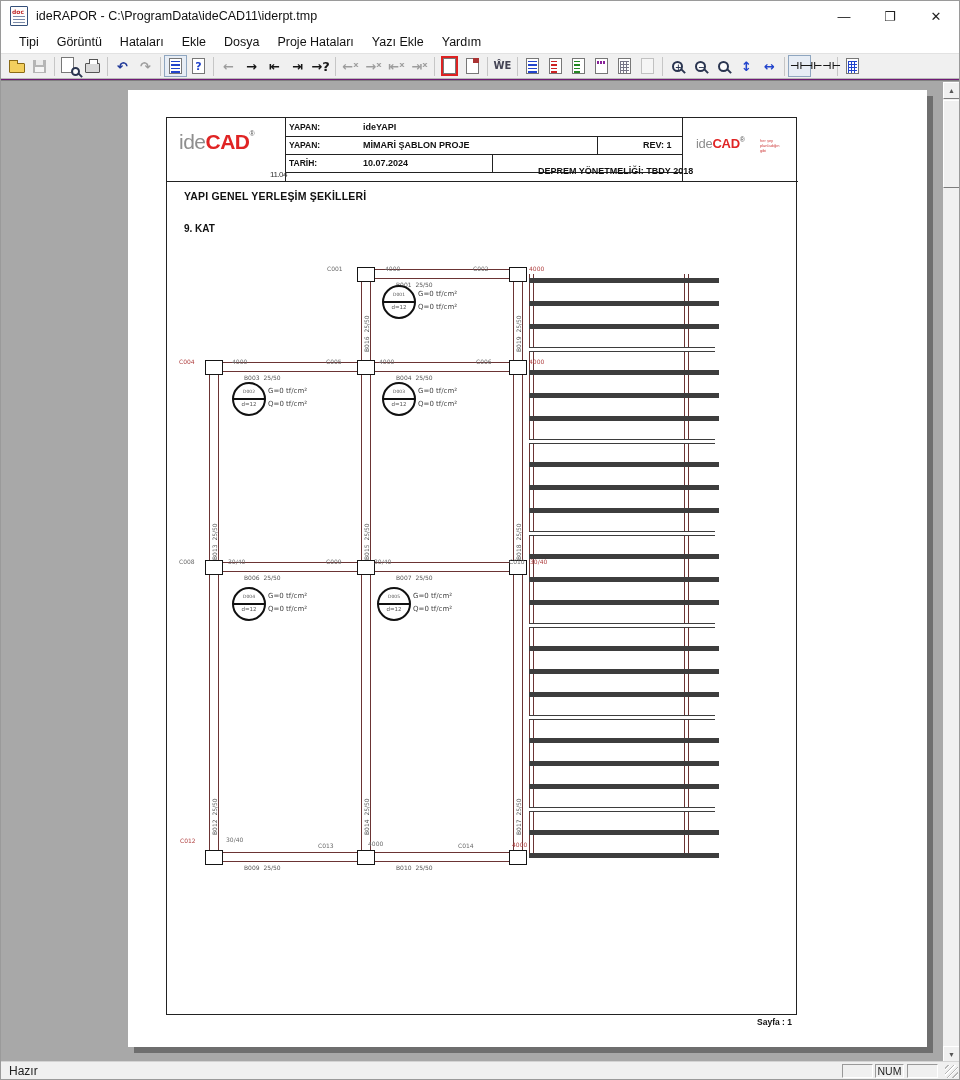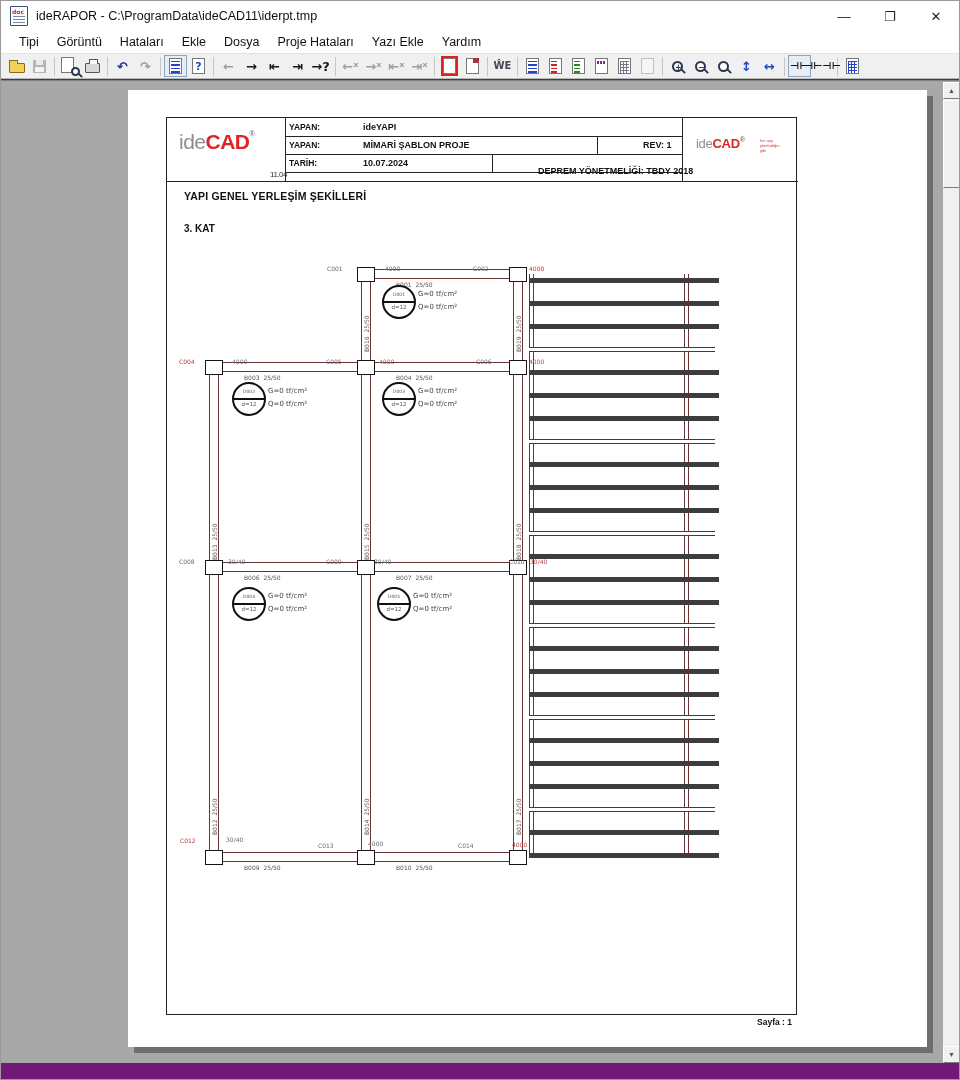--- a/index.html
+++ b/index.html
@@ -307,21 +307,21 @@
           </div>
           <div id="tagline">
               <div>her şey</div>
               <div>planladığın</div>
               <div>gibi</div>
             </div>
         </div>
       </div>
 
       <div id="doc-title">YAPI GENEL YERLEŞİM ŞEKİLLERİ</div>
-      <div id="doc-sub">3. KAT</div>
+      <div id="doc-sub">9. KAT</div>
       <div id="plan">
           <div class="panel" style="left: 238px; top: 184px; width: 152px; height: 93px;"></div>
           <div class="panel" style="left: 86px; top: 277px; width: 152px; height: 200px;"></div>
           <div class="panel" style="left: 238px; top: 277px; width: 152px; height: 200px;"></div>
           <div class="panel" style="left: 86px; top: 477px; width: 152px; height: 290px;"></div>
           <div class="panel" style="left: 238px; top: 477px; width: 152px; height: 290px;"></div>
           <div class="rail" style="left: 401px; top: 184px; height: 583px;"></div>
           <div class="rail" style="left: 405px; top: 184px; height: 583px;"></div>
           <div class="rail" style="left: 556px; top: 184px; height: 583px;"></div>
           <div class="rail" style="left: 560px; top: 184px; height: 583px;"></div>
@@ -469,13 +469,20 @@
       <div id="doc-footer">Sayfa : 1</div>
     </div>
 
     <div id="vscroll">
       <div class="sbtn" style="top:0;">▲</div>
       <div id="sthumb"></div>
       <div class="sbtn" style="bottom:0;">▼</div>
     </div>
   </div>
 
+  <div id="statusbar">
+    <span id="status-ready">Hazır</span>
+    <div class="scell" style="left:841px;width:31px;"></div>
+    <div class="scell" style="left:874px;width:29px;">NUM</div>
+    <div class="scell" style="left:906px;width:31px;"></div>
+    <div id="grip"></div>
+  </div>
 </div>
 
 </body></html>

